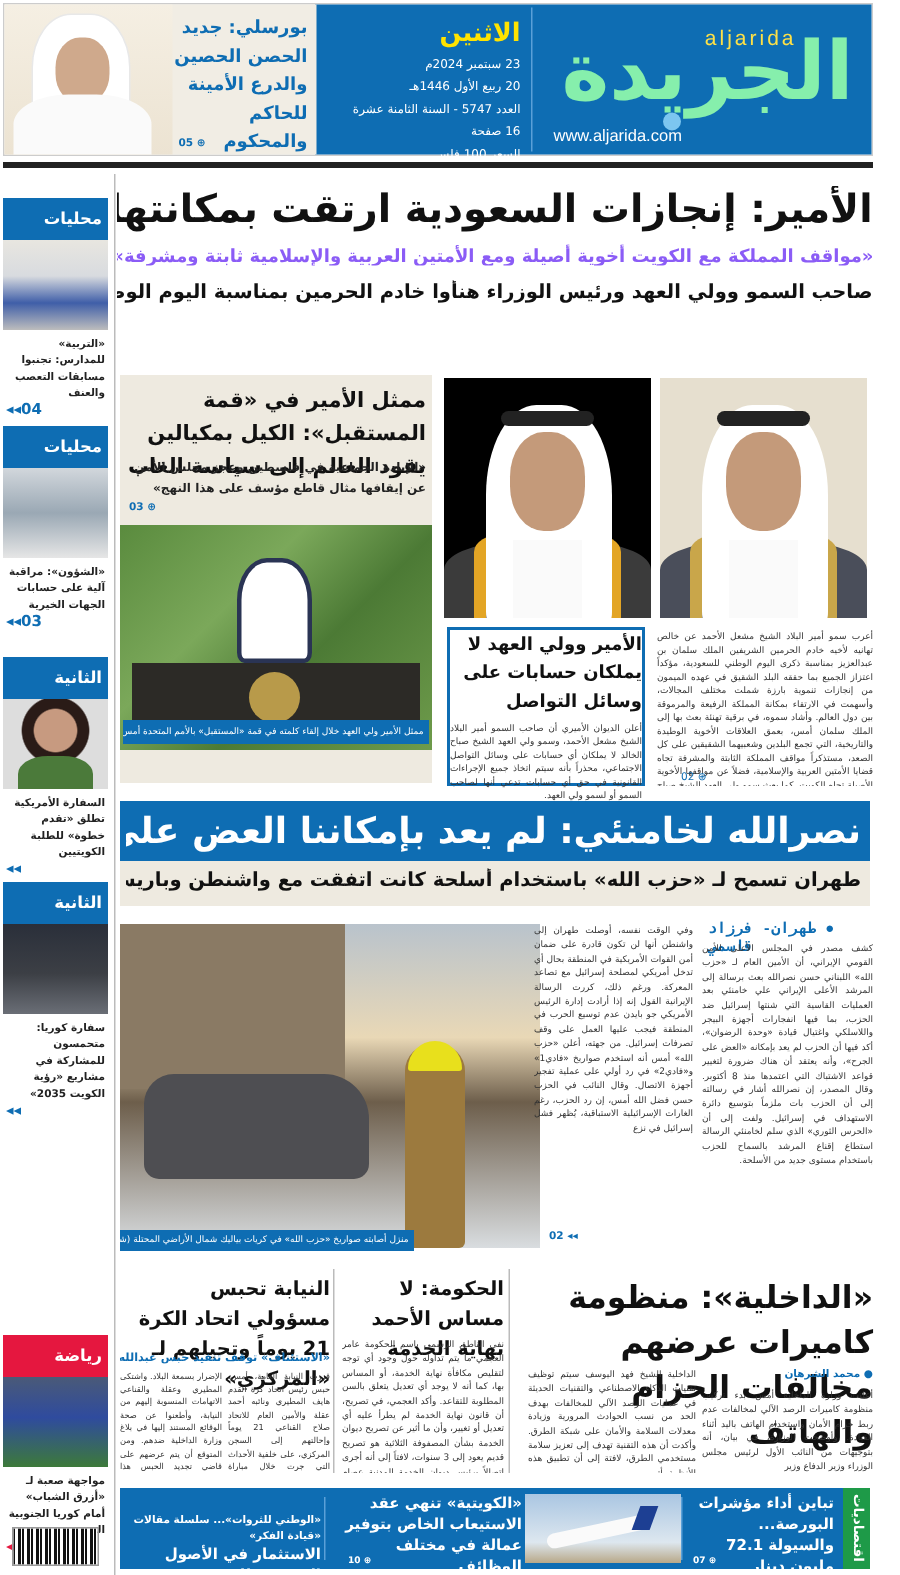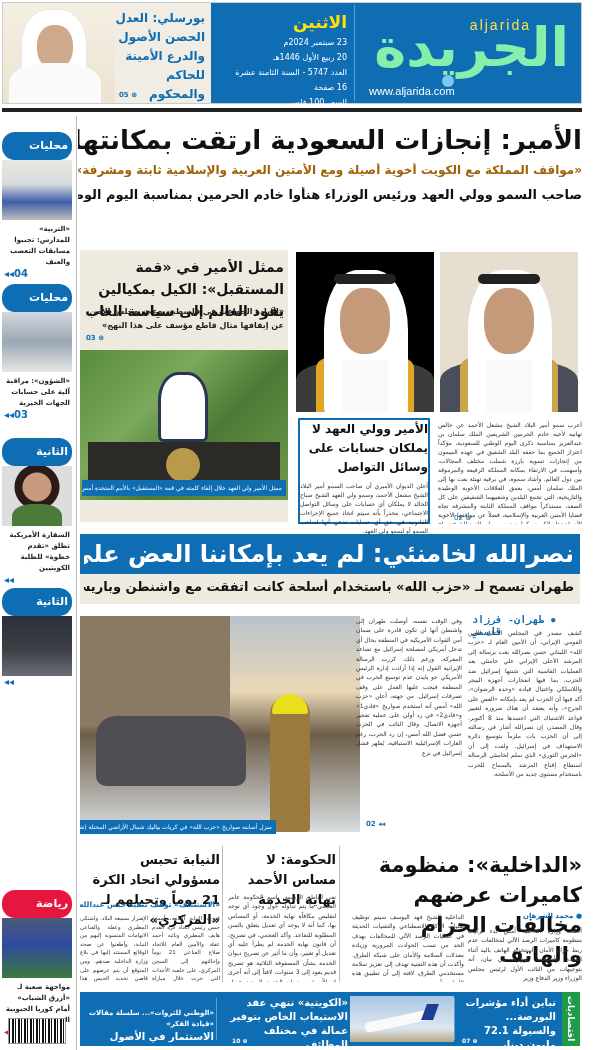--- a/index.html
+++ b/index.html
@@ -23,31 +23,31 @@
 #mast-promo .photo .face{position:absolute;left:34px;top:22px;width:36px;height:44px;border-radius:45%;background:#cfa98c;}
 #mast-promo .photo .body{position:absolute;left:6px;top:60px;width:92px;height:50px;border-radius:40% 40% 0 0;background:#fafafa;}
 #mast-promo .headline{position:absolute;right:6px;top:6px;width:92px;color:#0e6db3;font-size:12px;font-weight:bold;line-height:19px;text-align:right;}
 #mast-promo .pg{position:absolute;left:116px;bottom:4px;color:#0e6db3;font-size:7px;font-weight:bold;direction:ltr;}
 
 #top-rule{left:2px;top:108px;width:580px;height:4px;background:#222;}
 
 #rail{left:2px;top:124px;width:70px;height:926px;}
 #rail-line{left:76px;top:116px;width:1px;height:934px;background:#bbb;}
 .rail-item{position:absolute;left:0;width:70px;}
-.rail-item .tag{height:28px;background:#0e6db3;color:#fff;font-size:11px;font-weight:bold;text-align:right;padding:7px 4px 0 0;border-radius:13px;}
+.rail-item .tag{height:28px;background:#0e6db3;color:#fff;font-size:11px;font-weight:bold;text-align:right;padding:7px 4px 0 0;}
 .rail-item .tag.red{background:#e5173f;}
 .rail-item .tag.navy{background:#0a4f8f;}
 .rail-item .img{height:60px;background:#c9d4dd;position:relative;overflow:hidden;}
 .rail-item .txt{font-size:7px;line-height:11px;font-weight:bold;text-align:right;padding:4px 2px 0 2px;color:#222;}
 .rail-item .pg{font-size:10px;font-weight:bold;color:#0e6db3;direction:ltr;text-align:left;padding-left:2px;}
 .rail-item .pg.red{color:#e5173f;}
 #barcode{left:8px;top:1018px;width:58px;height:26px;border:1px solid #999;background:repeating-linear-gradient(90deg,#111 0 1px,#fff 1px 3px,#111 3px 5px,#fff 5px 6px);}
 
 #main-headline{right:18px;top:124px;width:504px;font-size:26px;font-weight:bold;line-height:32px;text-align:right;color:#111;white-space:nowrap;overflow:hidden;}
-#main-kicker{right:18px;top:163px;width:504px;font-size:12px;font-weight:bold;color:#a16207;text-align:right;white-space:nowrap;overflow:hidden;}
+#main-kicker{right:18px;top:163px;width:504px;font-size:12px;font-weight:bold;color:#8b5cf6;text-align:right;white-space:nowrap;overflow:hidden;}
 #main-deck{right:18px;top:187px;width:504px;font-size:13px;font-weight:bold;color:#111;text-align:right;white-space:nowrap;overflow:hidden;}
 
 #side-box{left:80px;top:250px;width:208px;height:272px;background:#eeeae0;}
 #side-head{right:4px;top:6px;width:200px;font-size:14px;font-weight:bold;line-height:22px;text-align:right;color:#111;}
 #side-sub{right:4px;top:55px;width:200px;font-size:8px;font-weight:bold;line-height:14px;text-align:right;color:#222;}
 #side-pg{left:6px;top:84px;font-size:7px;font-weight:bold;color:#0e6db3;direction:ltr;}
 #side-photo{left:0;top:100px;width:208px;height:150px;background:linear-gradient(135deg,#5a8b3e 0%,#7ba85a 35%,#4c7a35 60%,#6e9b4b 100%);overflow:hidden;}
 #side-photo .speaker{position:absolute;left:78px;top:22px;width:50px;height:70px;border-radius:40% 40% 10% 10%;background:#fff;border:3px solid #2a3454;}
 #side-photo .podium{position:absolute;left:8px;top:92px;width:192px;height:46px;background:#2c2a26;}
 #side-photo .emblem{position:absolute;left:86px;top:98px;width:34px;height:34px;border-radius:50%;background:#b89a4a;}
@@ -128,21 +128,21 @@
       <div>16 صفحة</div>
       <div>السعر 100 فلس</div>
     </div>
   </div>
   <div id="mast-promo" class="abs">
     <div class="photo">
       <div class="ghutra"></div>
         <div class="face"></div>
         <div class="body"></div>
     </div>
-    <div class="headline">بورسلي: العدل الحصن الأصول والدرع الأمينة للحاكم والمحكوم</div>
+    <div class="headline">بورسلي: جديد الحصن الحصين والدرع الأمينة للحاكم والمحكوم</div>
     <div class="pg">
       <span>05</span><span> ⊕</span>
     </div>
   </div>
 </div>
 <div id="top-rule" class="abs"></div>
 
 <div id="rail-line" class="abs"></div>
 <div id="rail" class="abs">
   <div class="rail-item" style="top:8px">
@@ -161,20 +161,21 @@
     <div class="tag">الثانية</div>
     <div class="img" style="background:radial-gradient(circle at 50% 35%,#c79a80 0 14px,#2a1b17 15px 22px,#ddd 23px),linear-gradient(#ddd,#ddd);">
         <div style="position:absolute;left:10px;top:38px;width:50px;height:30px;border-radius:40% 40% 0 0;background:#4b7a3a;"></div>
       </div>
     <div class="txt">السفارة الأمريكية تطلق «تقدم خطوة» للطلبة الكويتيين</div>
     <div class="pg"><span>◂◂</span><span></span></div>
   </div>
   <div class="rail-item" style="top:464px">
     <div class="tag">الثانية</div>
     <div class="img" style="background:linear-gradient(180deg,#2a2f3a 0%,#3c3f45 55%,#6a6e76 100%);"></div>
+    <div class="txt">سفارة كوريا: متحمسون للمشاركة في مشاريع «رؤية الكويت 2035»</div>
     <div class="pg"><span>◂◂</span><span></span></div>
   </div>
   <div class="rail-item" style="top:766px">
     <div class="tag red">رياضة</div>
     <div class="img" style="background:linear-gradient(180deg,#4a5a78 0%,#2f4b9e 45%,#3d7a3a 100%);"></div>
     <div class="txt">مواجهة صعبة لـ «أزرق الشباب» أمام كوريا الجنوبية اليوم</div>
     <div class="pg red"><span>◂◂</span><span>14</span></div>
   </div>
 </div>
 <div id="barcode" class="abs"></div>

